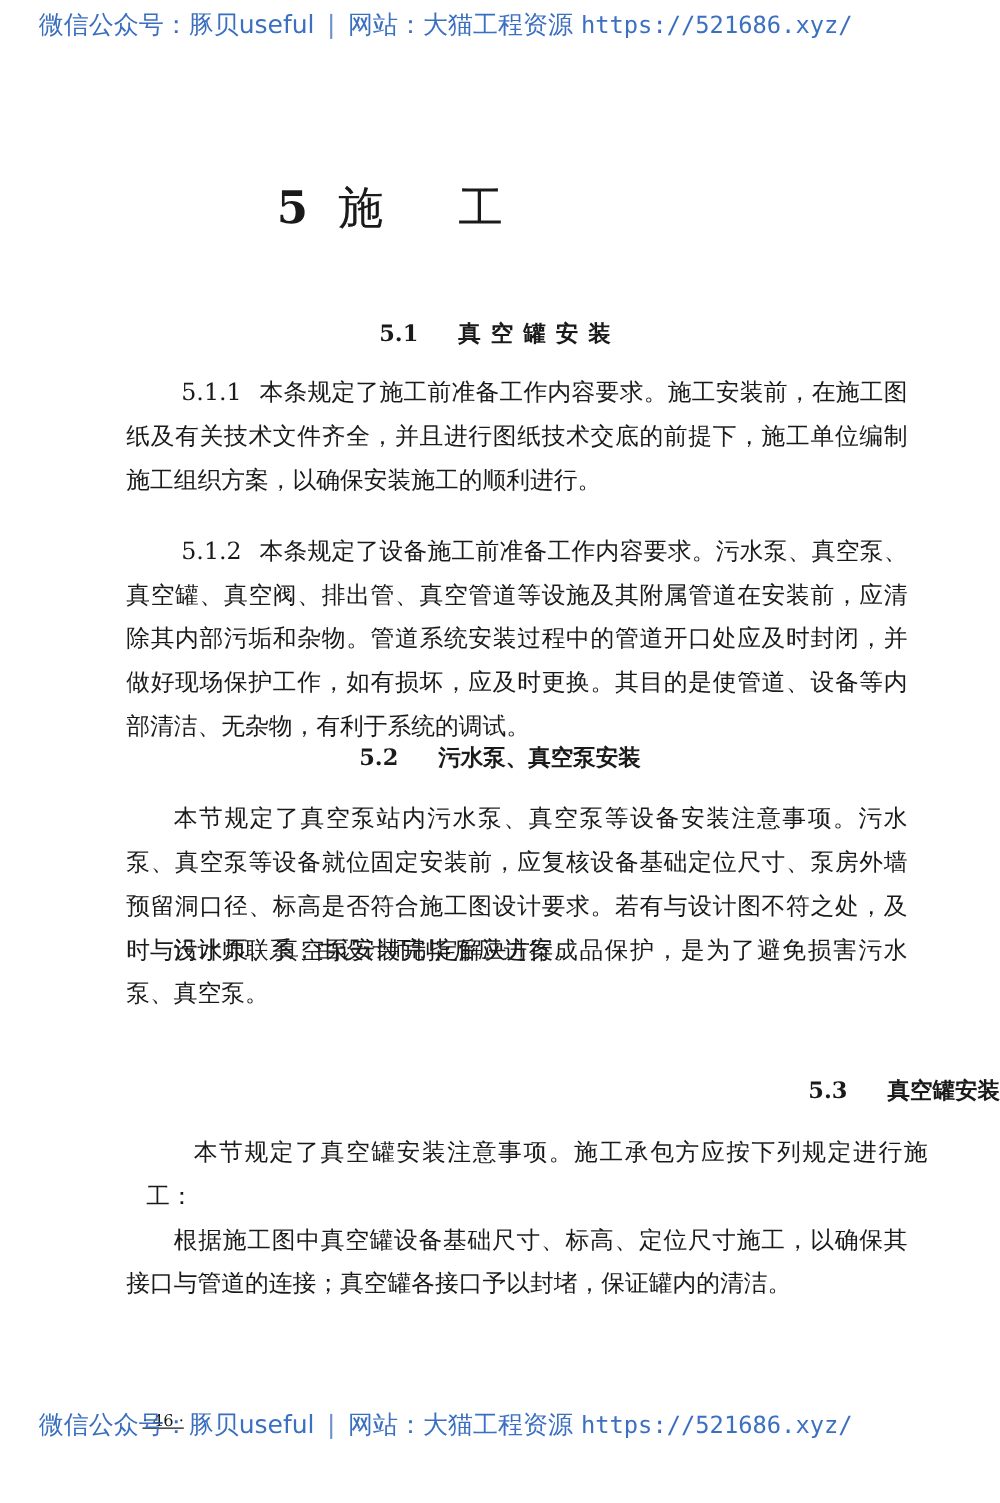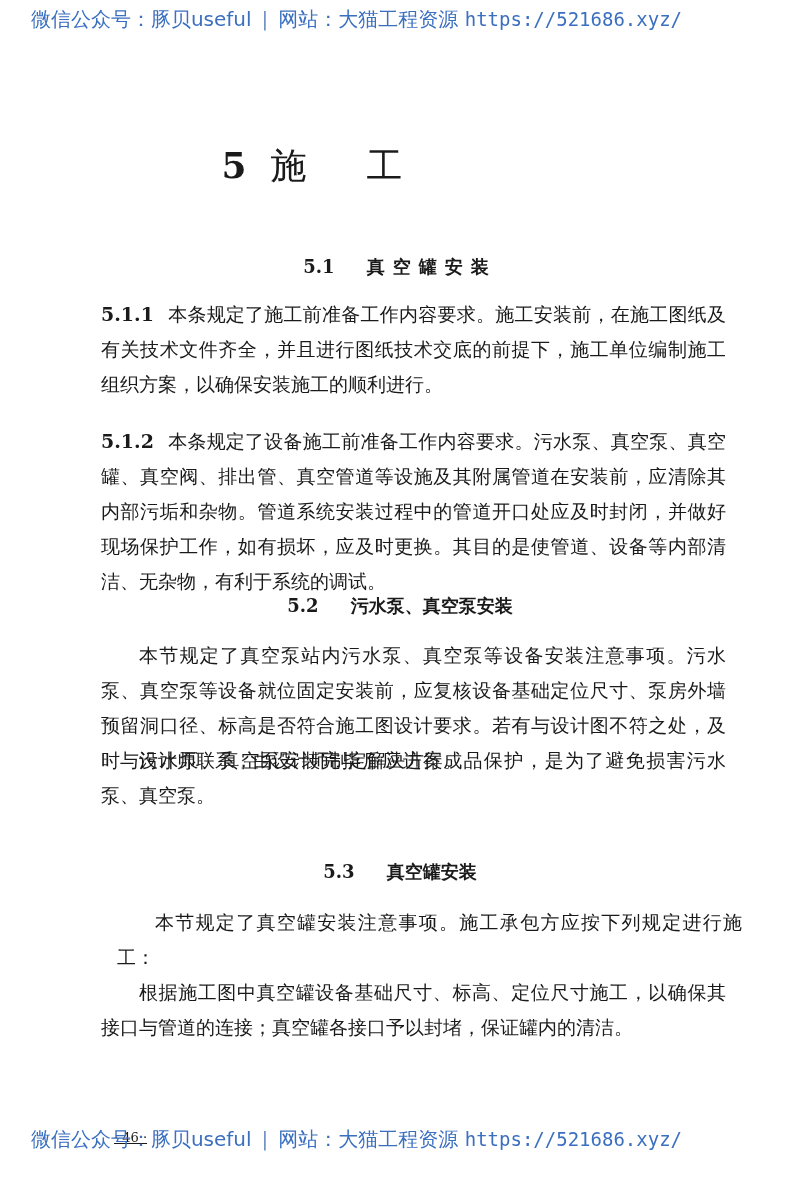--- a/index.html
+++ b/index.html
@@ -58,33 +58,34 @@
       left: 0;
       width: 800px;
       text-align: center;
       font-size: 18px;
       font-weight: bold;
     }
     .section-title .num { margin-right: 32px; }
     .section-title.spaced .txt { letter-spacing: 8px; }
     #sec51 { top: 255px; }
     #sec52 { top: 594px; }
-    #sec53 { top: 860px; }
+    #sec53 { top: 860px; text-align: right; }
     .para {
       position: absolute;
       left: 101px;
       width: 625px;
       font-size: 19px;
       line-height: 35px;
       text-align: justify;
       text-align-last: left;
     }
     .para .clause {
-      font-weight: bold;
+      font-weight: normal;
       margin-right: 14px;
+      margin-left: 44px;
     }
     .para.indent { text-indent: 38px; }
     #p511 { top: 297px; }
     #p512 { top: 424px; }
     #p52a { top: 638px; }
     #p52b { top: 743px; }
     #p53a { top: 905px; margin-left: 16px; }
     #p53b { top: 975px; }
     .page-number {
       position: absolute;

